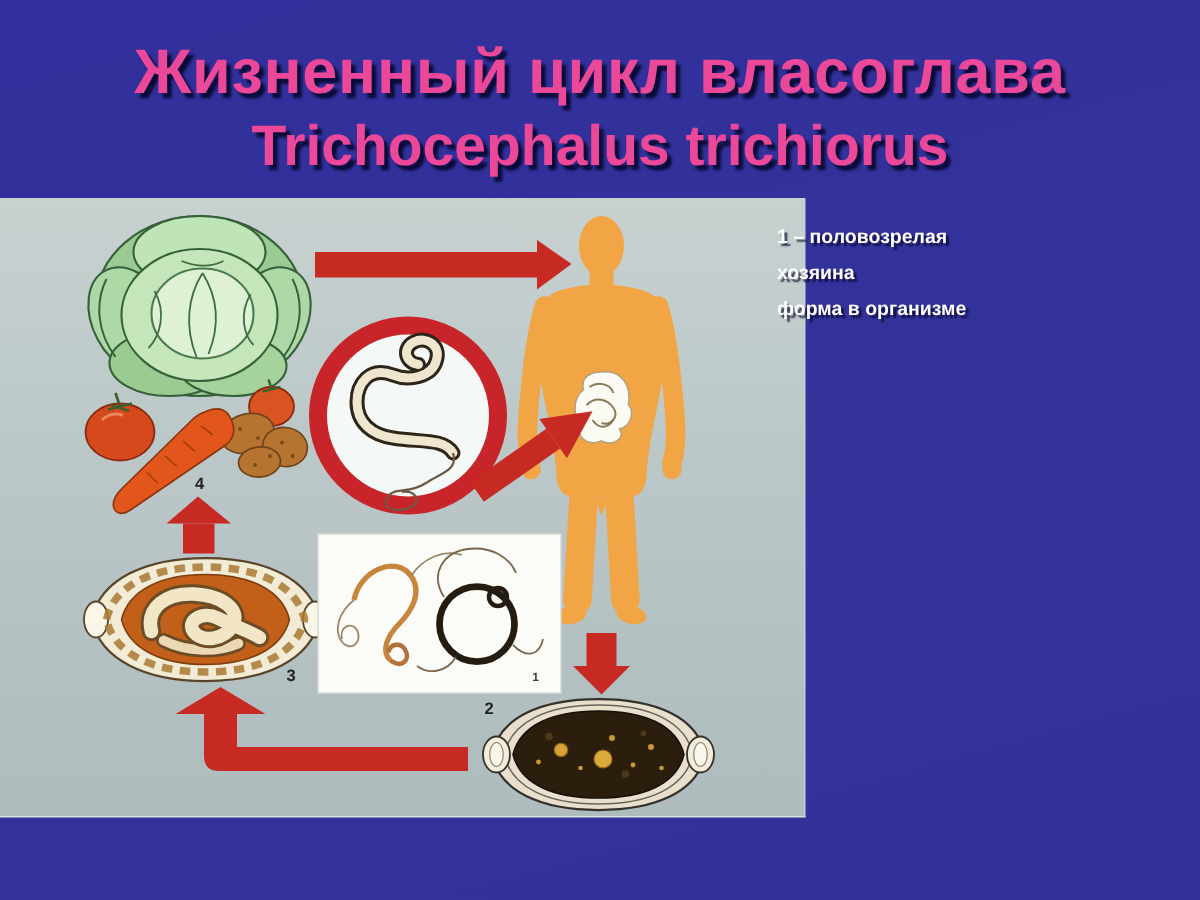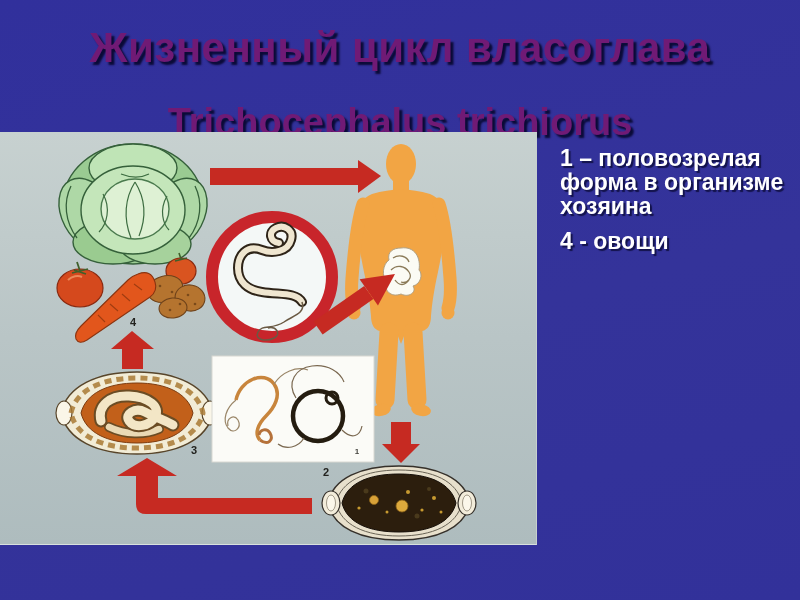--- a/index.html
+++ b/index.html
@@ -3,33 +3,33 @@
 <meta charset="utf-8">
 <style>
   html,body { margin:0; padding:0; }
   body {
     width:800px; height:600px; position:relative; overflow:hidden;
     background: linear-gradient(165deg,#31309c 0%,#34339a 55%,#32319a 100%);
     font-family:"Liberation Sans", sans-serif;
   }
   .title-block {
     position:absolute; top:22px; left:0; width:800px; text-align:center;
-    color:#701a75; font-weight:bold;
+    color:#ec4899; font-weight:bold;
     text-shadow: 3px 3px 2px rgba(8,8,48,0.95);
   }
   .title-line1 { font-size:42px; line-height:52px; letter-spacing:0.5px; }
-  .title-line2 { font-size:38px; line-height:48px;margin-top:24px; }
+  .title-line2 { font-size:38px; line-height:48px; }
   .photo {
     position:absolute; left:0; top:132px; width:536px; height:412px;
     border-bottom:1px solid #d9e0de; border-right:1px solid #c6cfcd;
   }
   .photo svg { display:block; }
   .legend {
-    position:absolute; left:560px; top:146px; width:233px;
-    color:#ffffff; font-weight:bold; font-size:23px; line-height:24px;
+    position:absolute; left:518px; top:146px; width:233px;
+    color:#ffffff; font-weight:bold; font-size:13px; line-height:24px;
     text-shadow: 2px 2px 1px rgba(8,8,48,0.75);
   }
   .legend-item { margin:0 0 11px 0; }
 </style>
 </head>
 <body>
 
 <div class="title-block">
   <div class="title-line1">Жизненный цикл власоглава</div>
   <div class="title-line2">Trichocephalus trichiorus</div>
@@ -191,21 +191,18 @@
   </g>
 
   <text x="194" y="322" font-size="11" font-weight="bold" fill="#22221e" text-anchor="middle">3</text>
   <text x="326" y="344" font-size="11" font-weight="bold" fill="#22221e" text-anchor="middle">2</text>
 </svg>
 </div>
 
 <div class="legend">
   <div class="legend-item">
     <div>1 – половозрелая</div>
+    <div>хозяина</div>
     <div>форма в организме</div>
-    <div>хозяина</div>
   </div>
   <div class="legend-item">
   </div>
-  <div class="legend-item">
-    <div>4 - овощи</div>
-  </div>
 </div>
 
 </body></html>

